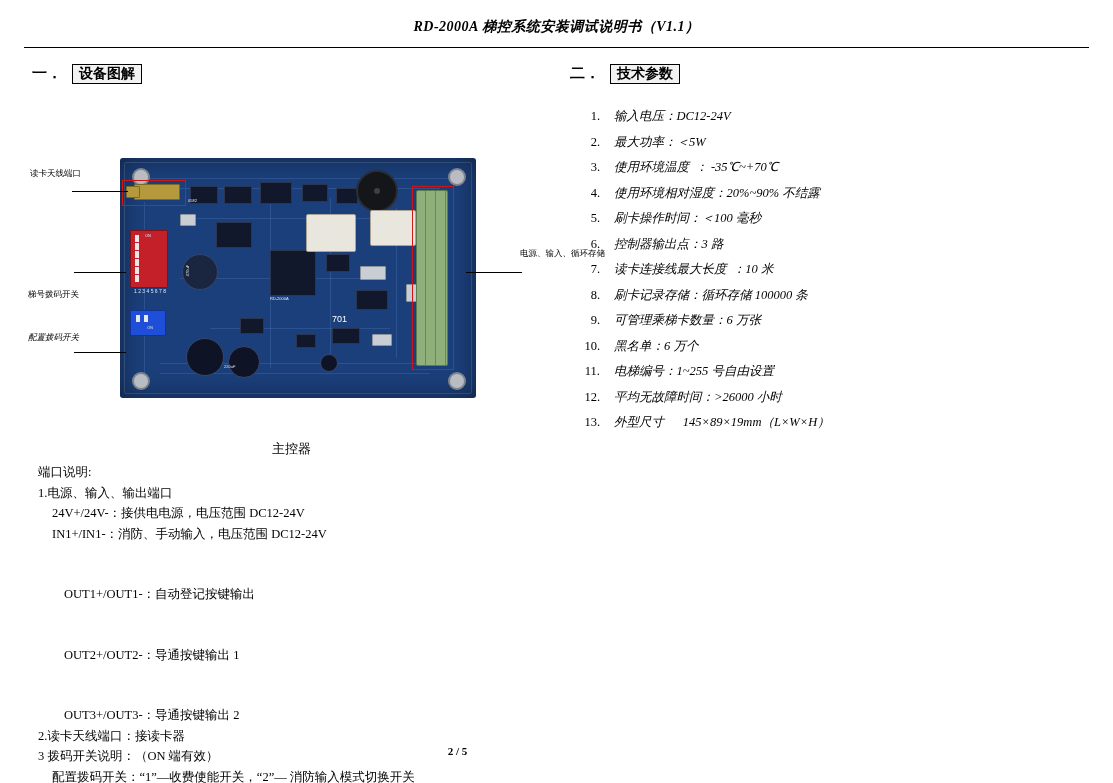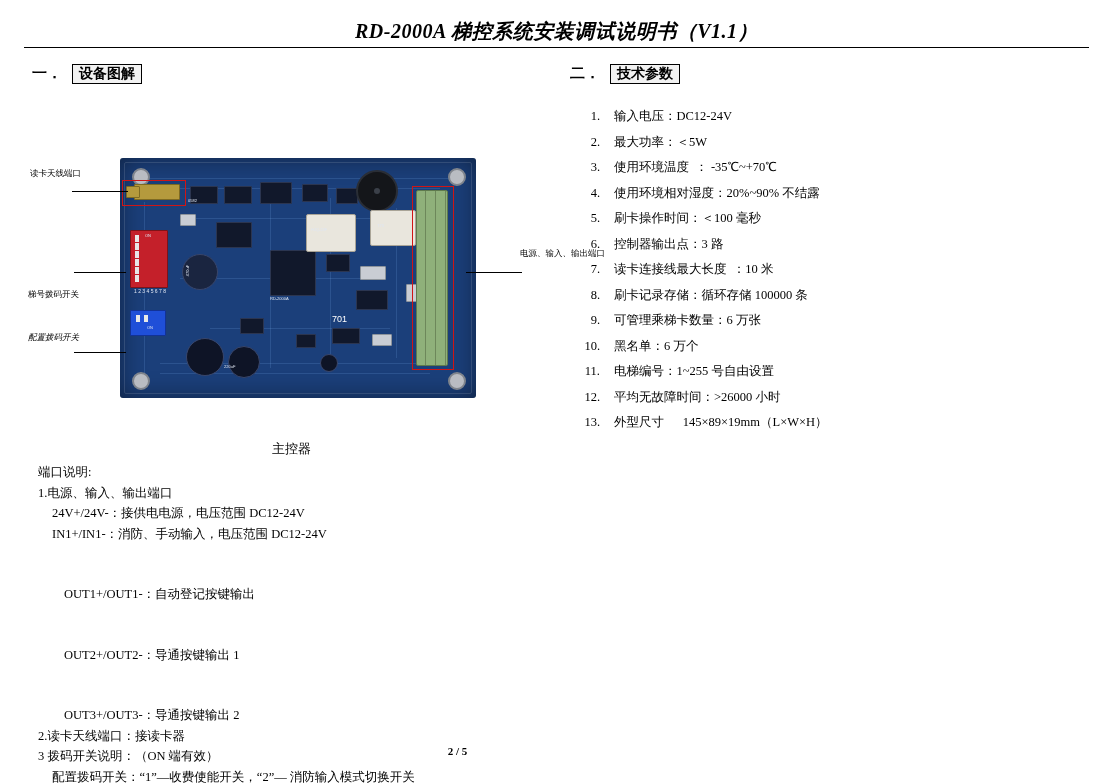--- a/index.html
+++ b/index.html
@@ -15,21 +15,21 @@
     position:relative;
     width:1113px;height:783px;
   }
   
   .header{
     position:absolute;top:0;left:0;width:1113px;
     text-align:center;
     padding-top:18px;
     font-style:italic;
     font-weight:bold;
-    font-size:20px;
+    font-size:14px;
     letter-spacing:0.5px;
   }
   .header-rule{
     position:absolute;top:47px;left:24px;width:1065px;height:0;
     border-top:1px solid #000;
   }
   
   .sec-head{
     position:absolute;
     font-weight:bold;
@@ -141,21 +141,21 @@
   .specs{
     position:absolute;left:566px;top:108px;width:520px;
     font-size:12.5px;
   }
   .spec-row{
     display:flex;
     margin-bottom:9.5px;
     line-height:16px;
   }
   .spec-no{width:34px;text-align:right;padding-right:14px;flex:none;}
-  .spec-txt{flex:1;white-space:pre;}
+  .spec-txt{flex:1;white-space:pre;font-style:italic;}
 
   
   .footer{
     position:absolute;left:0;bottom:26px;width:915px;text-align:center;
     font-size:11px;font-weight:bold;
   }
 </style>
 </head>
 <body>
 
@@ -267,21 +267,21 @@
     <span>梯号拨码开关</span>
   </div>
 
   <div class="lead" style="left:74px;top:352px;width:52px;"></div>
   <div class="lbl-v2" style="left:28px;top:332px;font-style:italic;">
     <span>配置拨码开关</span>
   </div>
 
   <div class="lead" style="left:466px;top:272px;width:56px;"></div>
   <div class="lbl-v2" style="left:520px;top:248px;">
-    <span>电源、输入、输出端口</span>
+    <span>电源、输入、循环存储</span>
   </div>
 
   <div class="caption">主控器</div>
 
   <div class="lbody">
     <div class="ln">端口说明:</div>
     <div class="ln">1.电源、输入、输出端口</div>
     <div class="ln ind1">24V+/24V-：接供电电源，电压范围 DC12-24V</div>
     <div class="ln ind1">IN1+/IN1-：消防、手动输入，电压范围 DC12-24V</div>
     <div class="ln ind2">OUT1+/OUT1-：自动登记按键输出</div>

